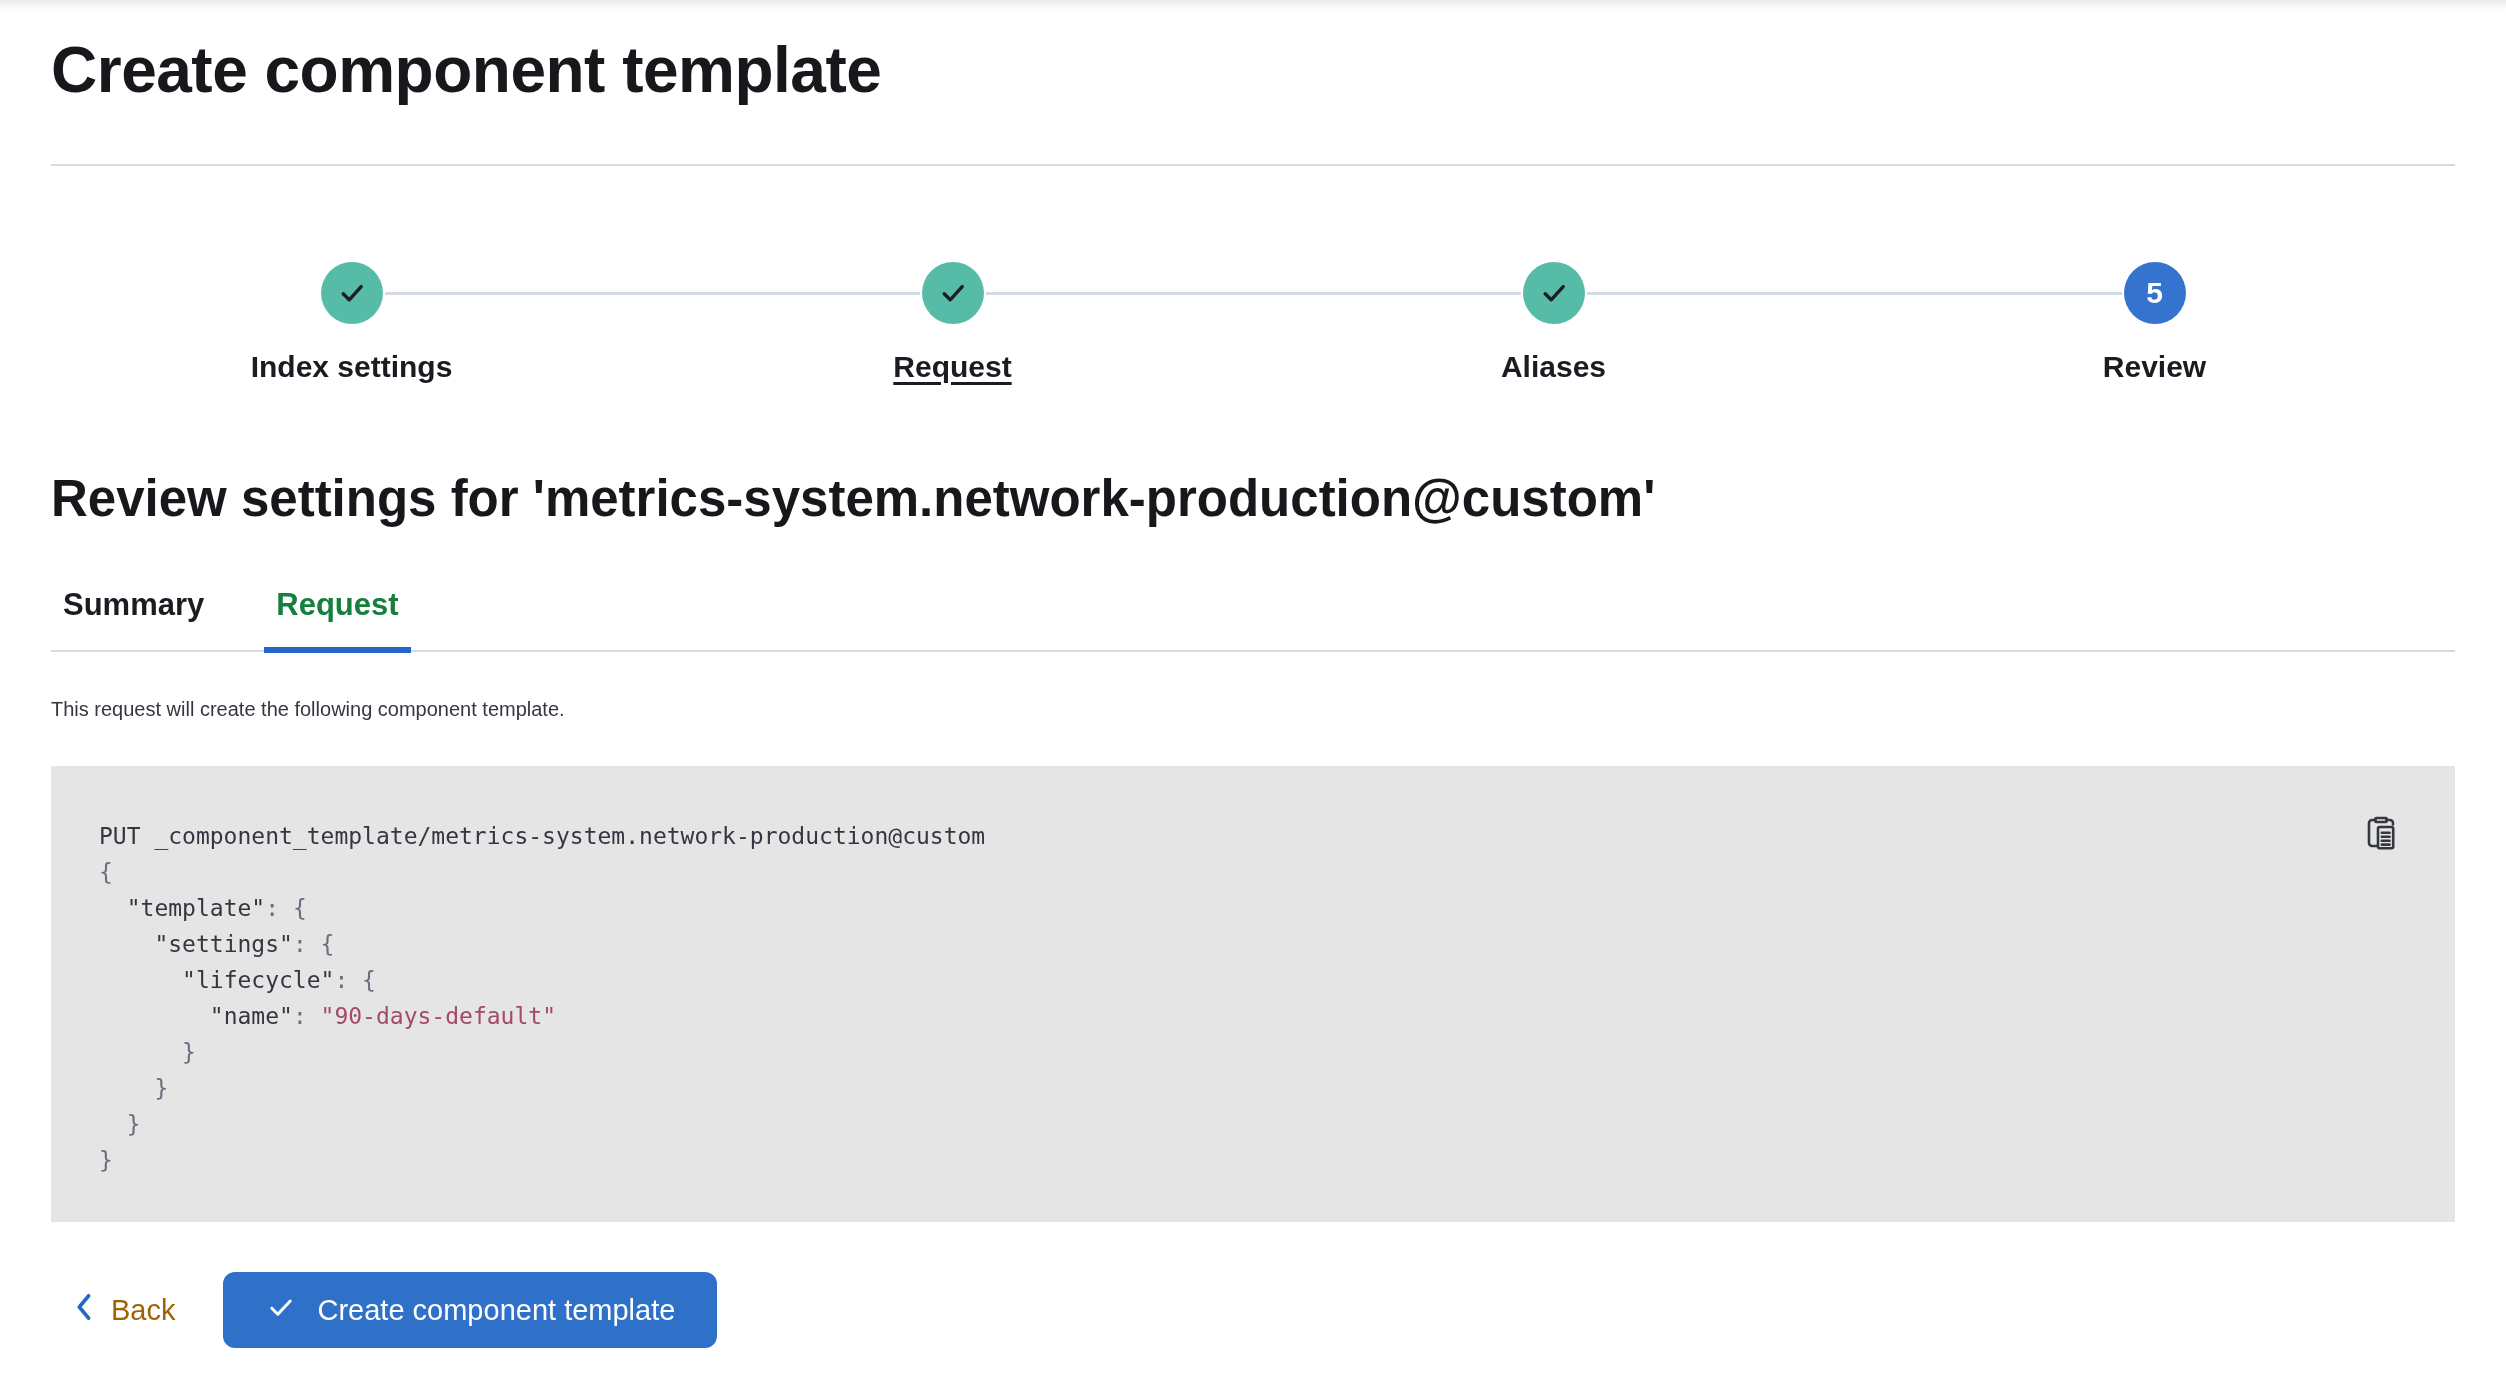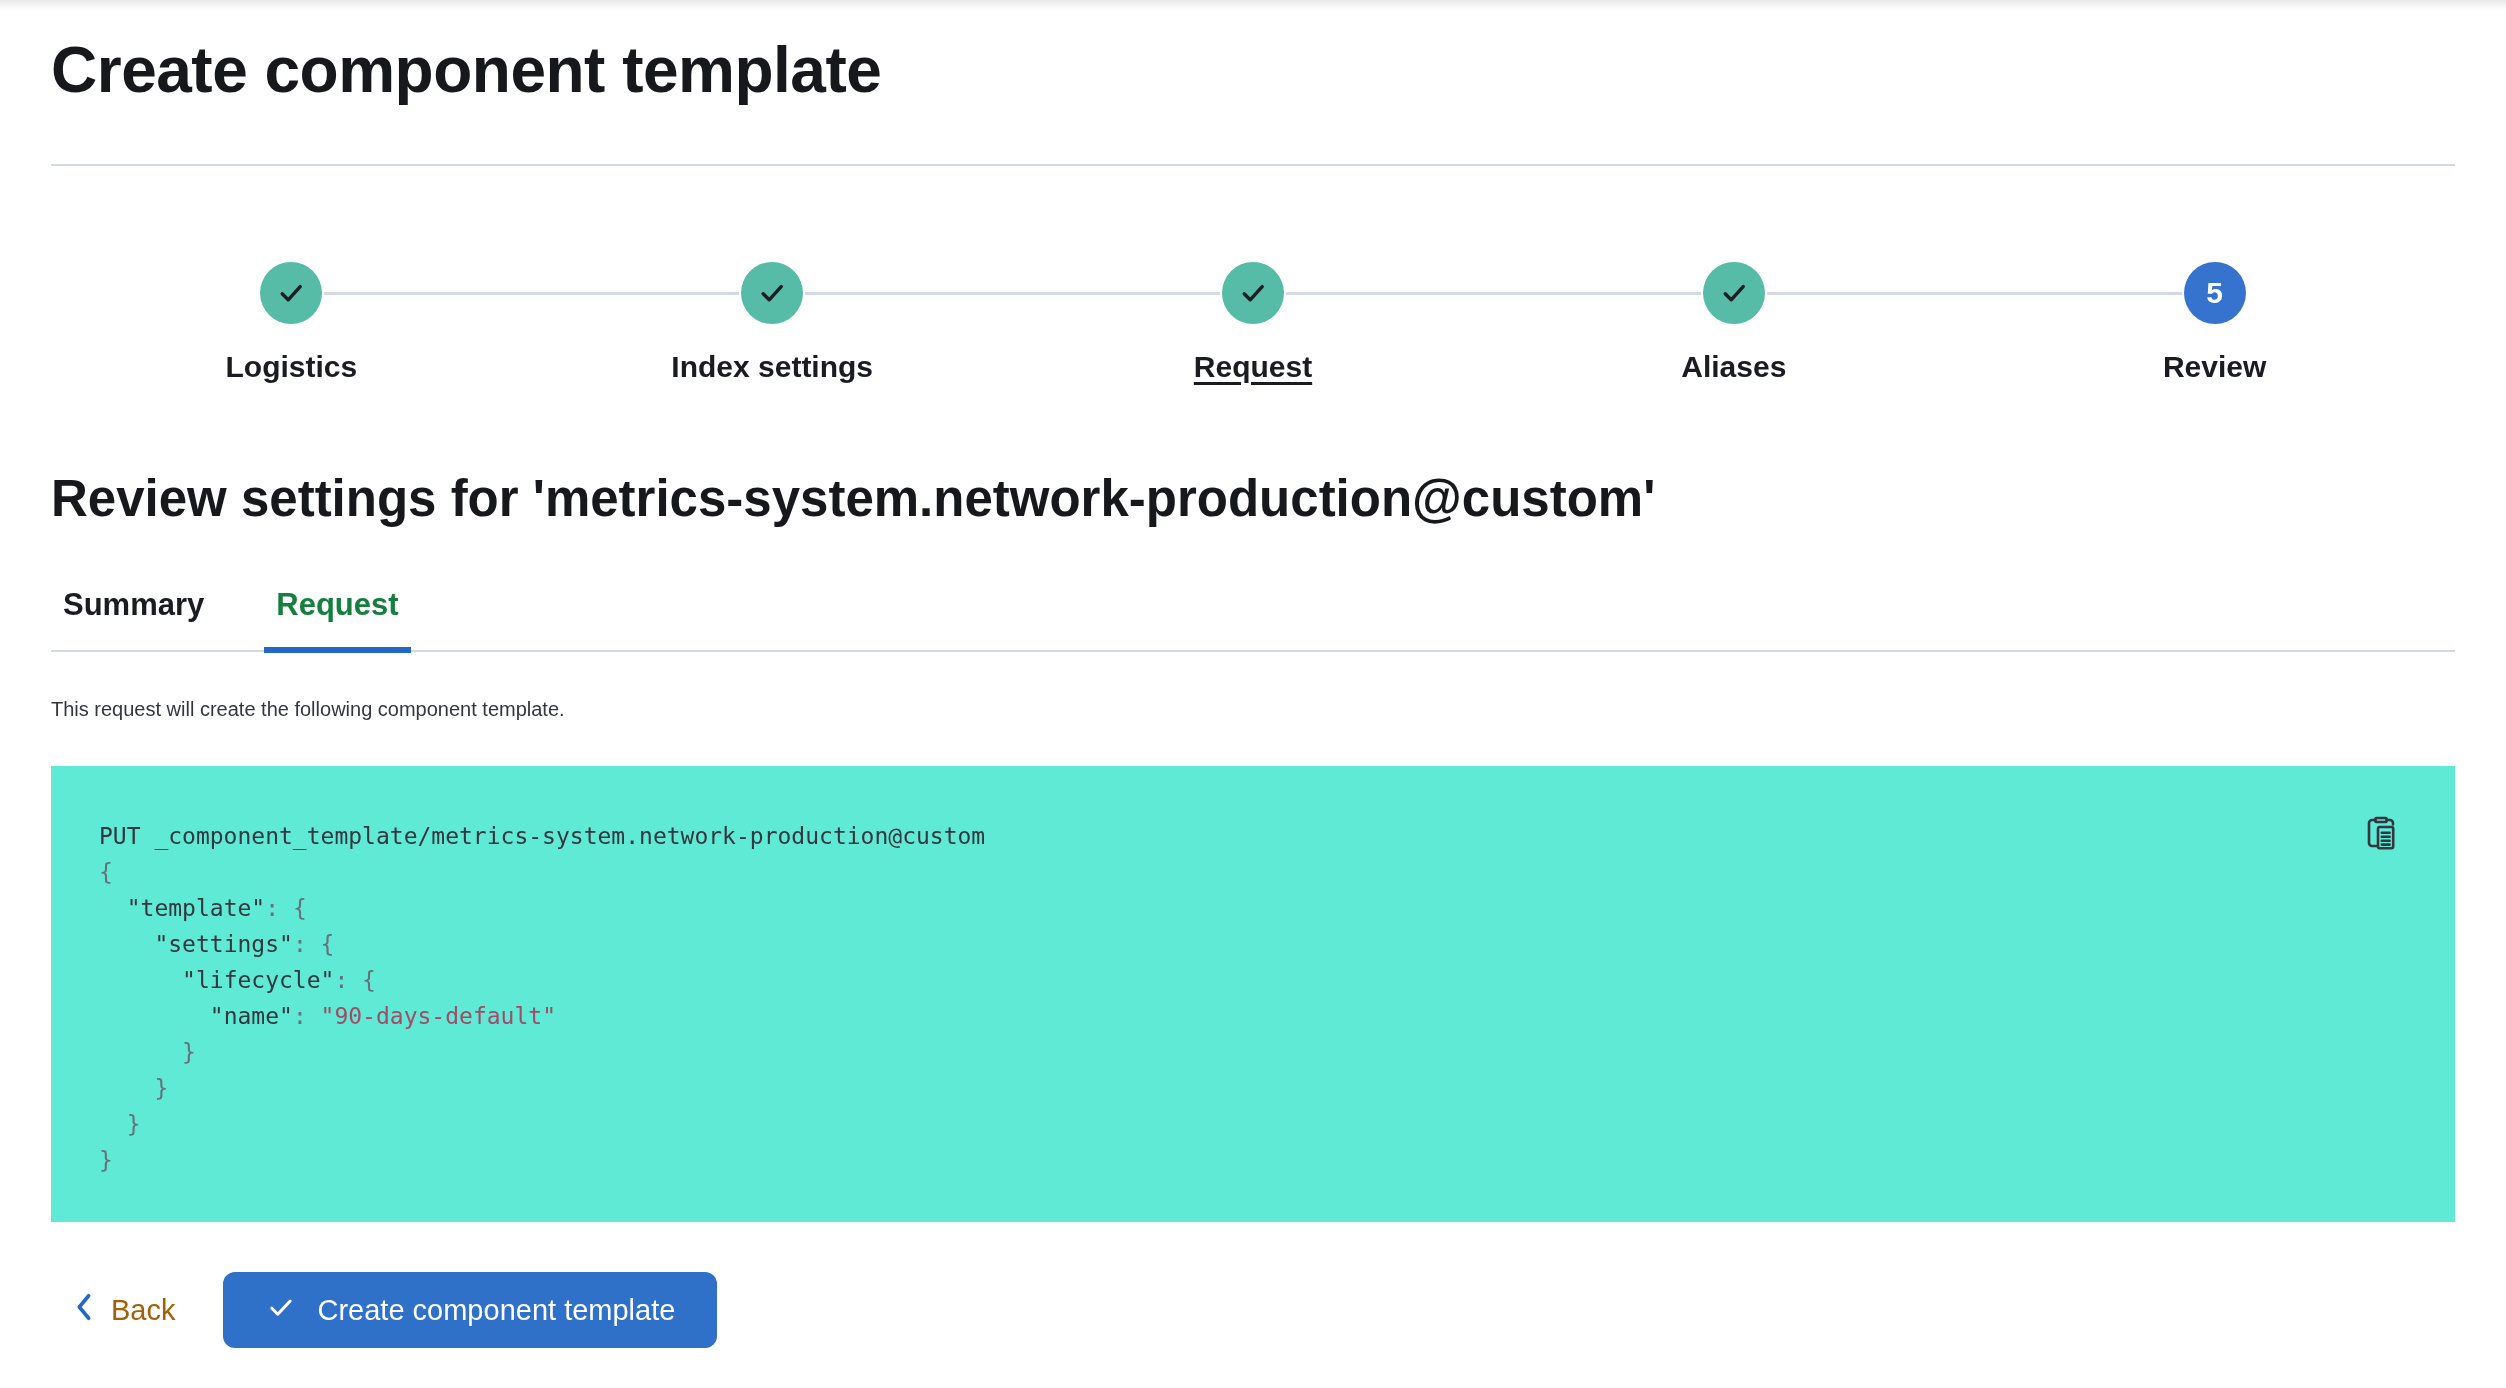--- a/index.html
+++ b/index.html
@@ -35,21 +35,21 @@
   .tab { padding:0 12px 26px; font-size:31px; font-weight:700; color:#1a1c21;
     position:relative; cursor:pointer; line-height:38px; }
   .tab + .tab { margin-left:28px; }
   .tab.active { color:#15803d; }
   .tab.active::after { content:""; position:absolute; left:0; right:0; bottom:-3px;
     height:6px; background:#2467C9; }
 
   .description { font-size:20px; line-height:34px; margin-top:40px; color:#343741; }
 
   
-  .code-block { position:relative; margin-top:40px; background:#5eead4; padding:52px 120px 44px 48px; }
+  .code-block { position:relative; margin-top:40px; background:#e5e5e5; padding:52px 120px 44px 48px; }
   .code-block pre { margin:0; font-family:"DejaVu Sans Mono","Liberation Mono",monospace;
     font-size:23px; line-height:36px; white-space:pre; }
   .tok-plain  { color:#343741; }
   .tok-key    { color:#343741; }
   .tok-punct  { color:#69707D; }
   .tok-string { color:#A34A68; }
   .copy-btn { position:absolute; top:44px; right:52px; background:none; border:none;
     padding:4px; cursor:pointer; line-height:0; }
 
   
@@ -65,28 +65,20 @@
 <body>
 
 <div class="top-fade"></div>
 
 <div class="page">
 
   <h1 class="page-title">Create component template</h1>
   <div class="title-divider"></div>
 
   <div class="stepper">
-      <div class="step">
-        <div class="step-circle complete">
-          <svg width="32" height="32" viewBox="0 0 16 16" fill="none">
-            <path d="M3.6 8.4l3 3 6-6.6" stroke="#1d1e24" stroke-width="1.7" stroke-linecap="round" stroke-linejoin="round"></path>
-          </svg>
-        </div>
-        <div class="step-label">Logistics</div>
-      </div>
       <div class="step">
         <div class="step-circle complete">
           <svg width="32" height="32" viewBox="0 0 16 16" fill="none">
             <path d="M3.6 8.4l3 3 6-6.6" stroke="#1d1e24" stroke-width="1.7" stroke-linecap="round" stroke-linejoin="round"></path>
           </svg>
         </div>
         <div class="step-label">Index settings</div>
       </div>
       <div class="step">
         <div class="step-circle complete">

